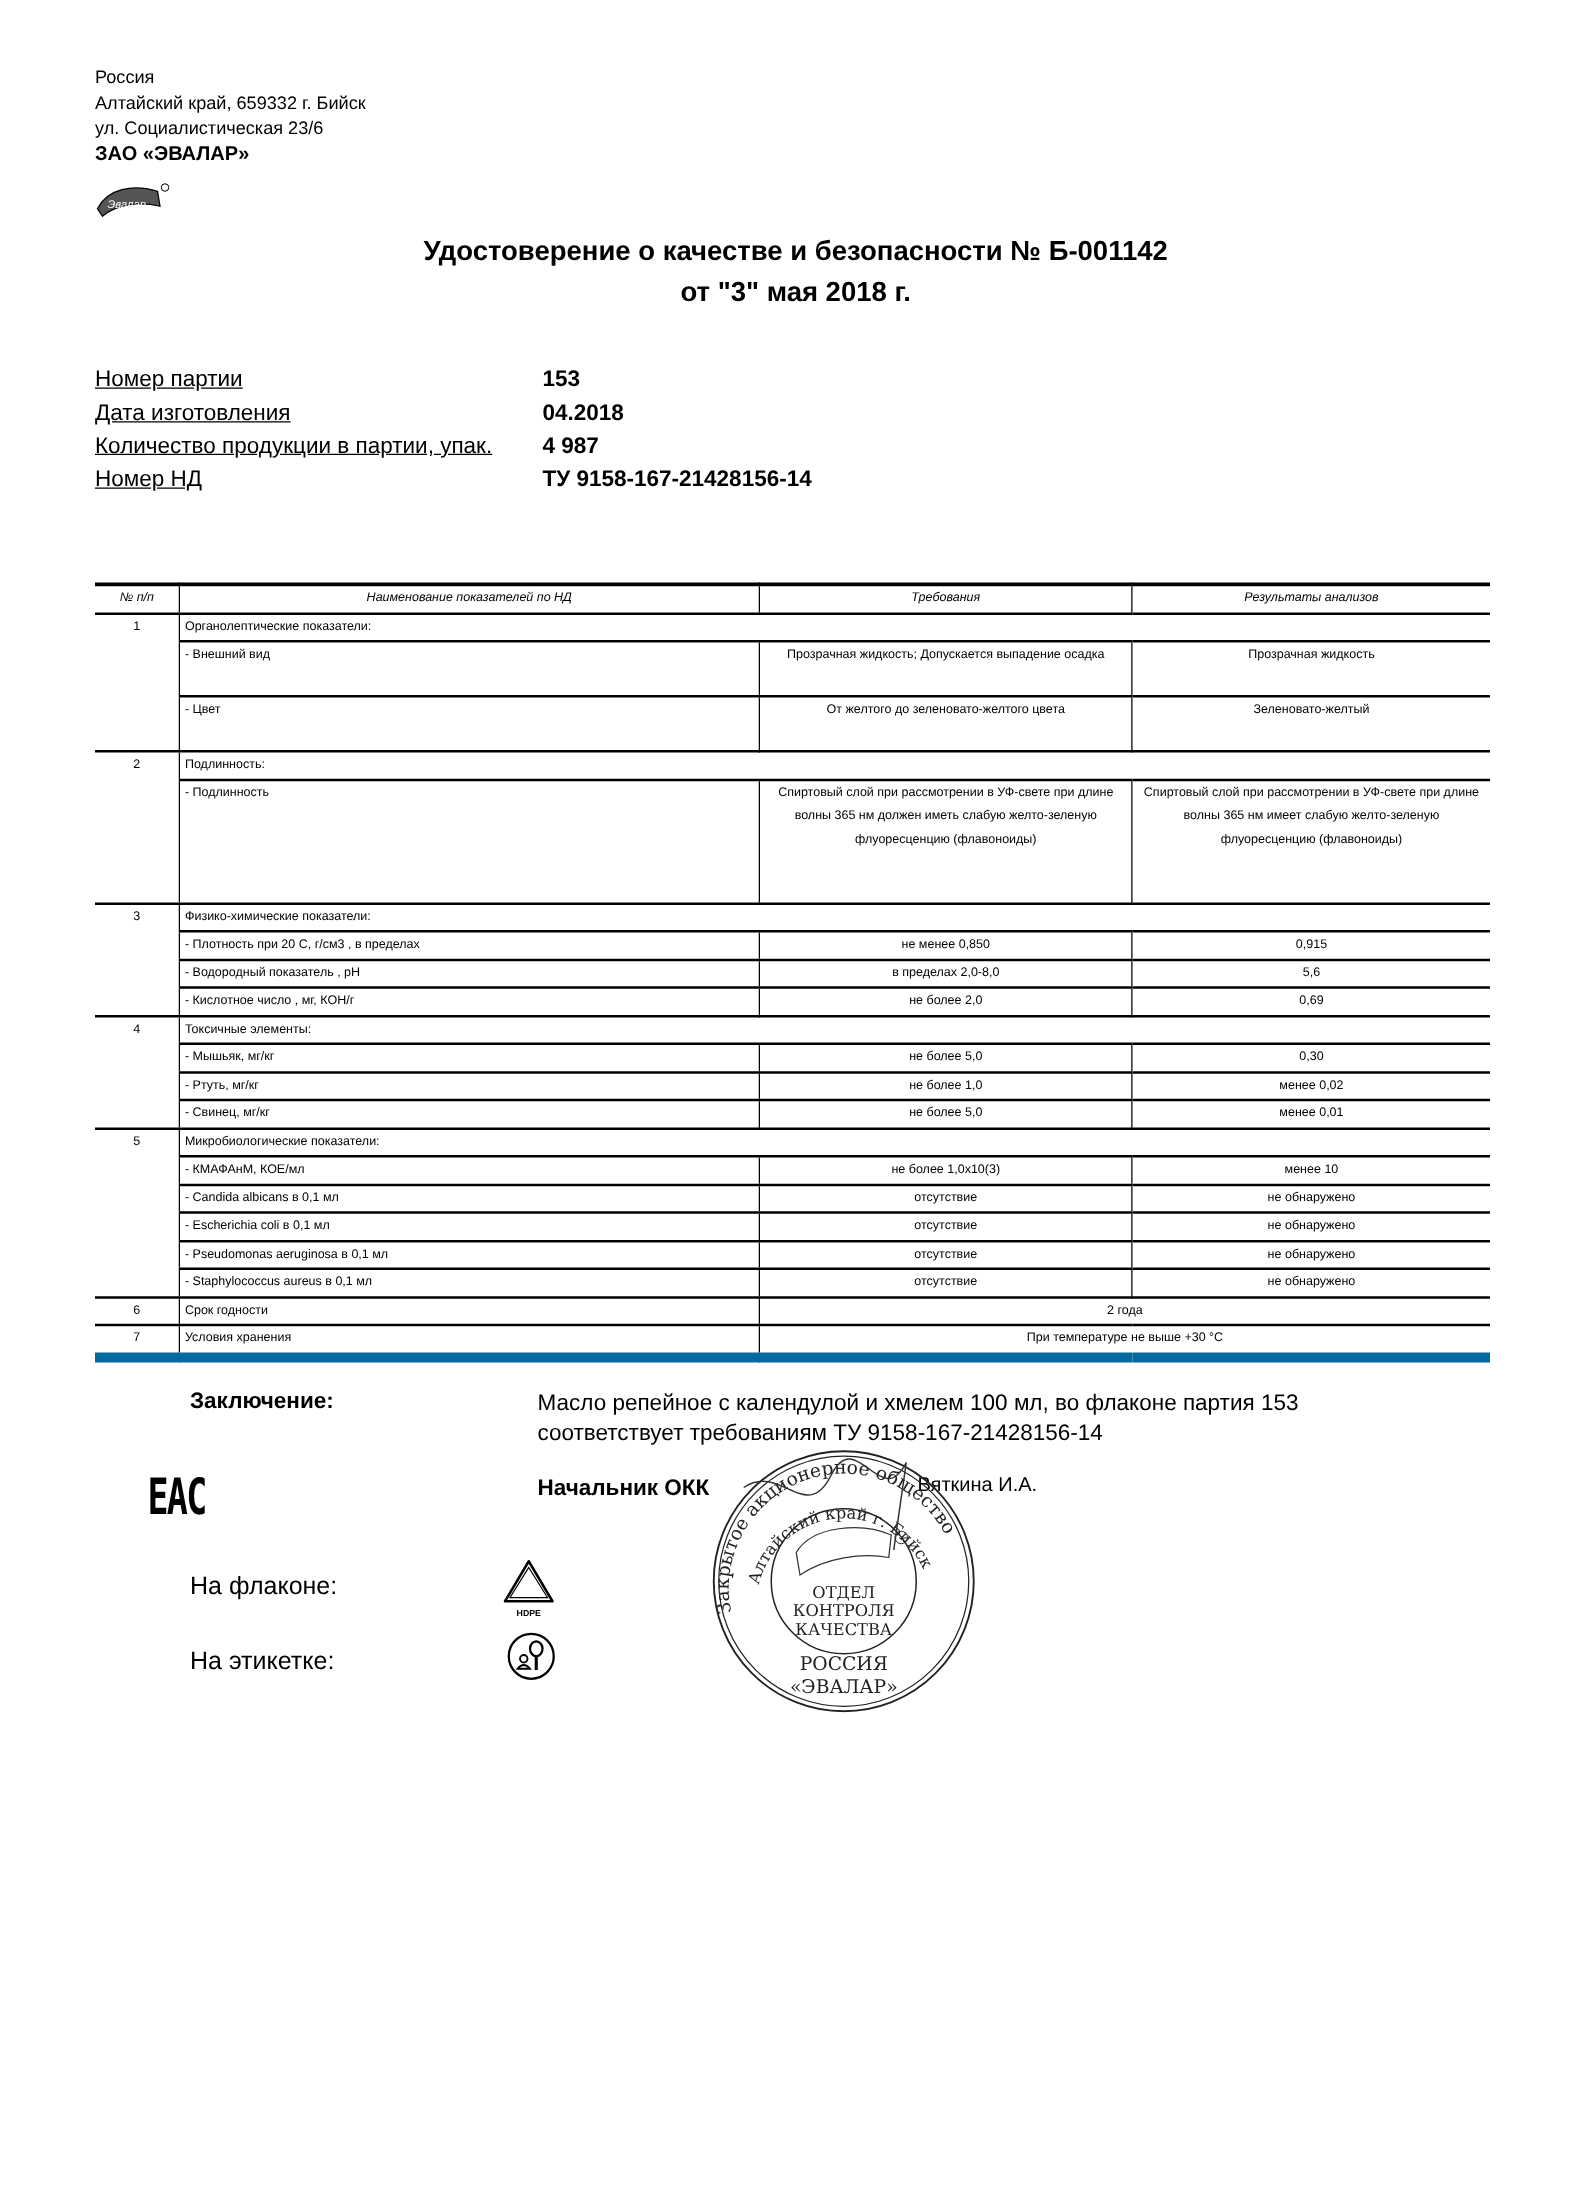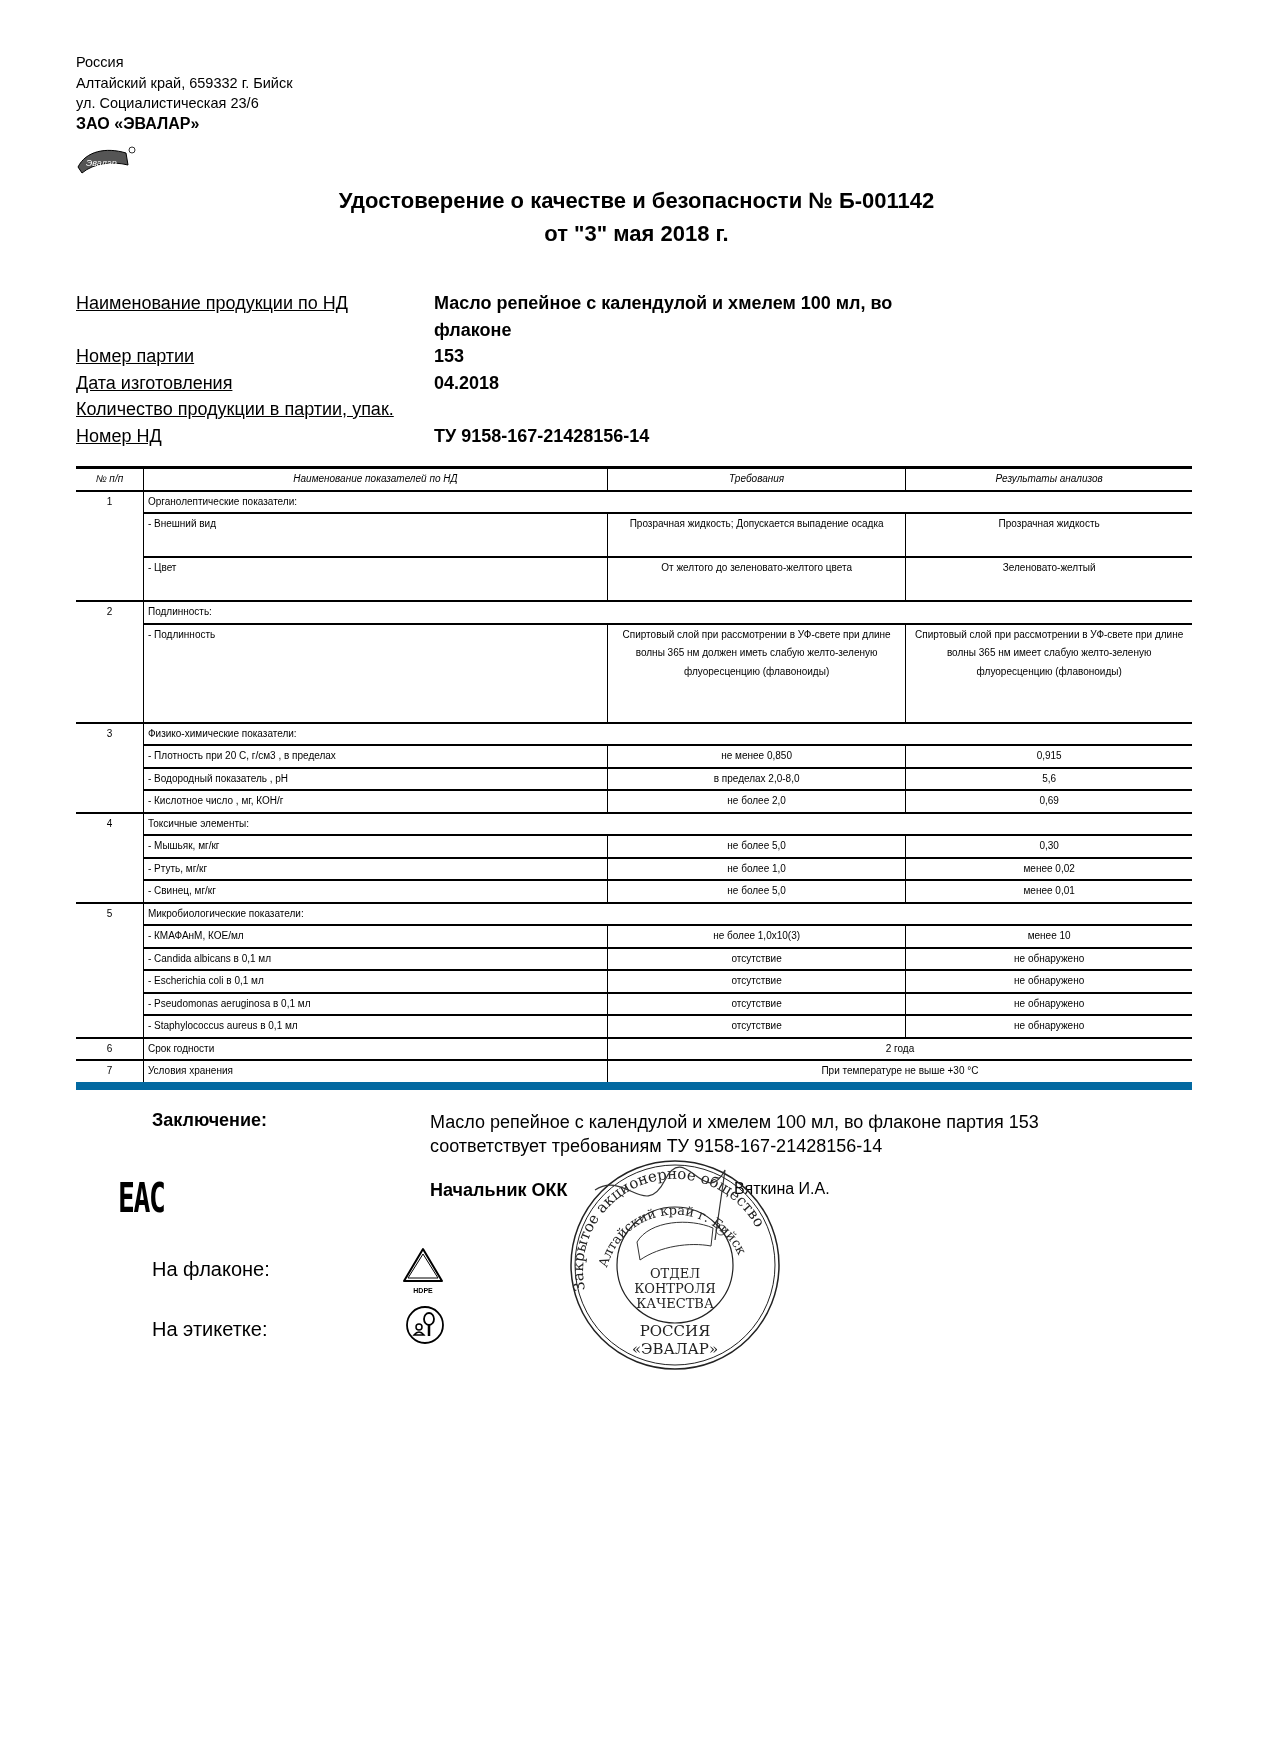--- a/index.html
+++ b/index.html
@@ -67,33 +67,30 @@
   </svg>
 </div>
 
 <div class="abs title">
   <div class="l1">Удостоверение о качестве и безопасности № Б-001142</div>
   <div>от "3" мая 2018 г.</div>
 </div>
 
 <div class="abs info">
   <div class="info-row">
-    <div class="info-label">Наименование продукции по НД</div>
-    <div class="info-value">Масло репейное с календулой и хмелем 100 мл, во флаконе</div>
-  </div>
-  <div class="info-row">
     <div class="info-label">Номер партии</div>
     <div class="info-value">153</div>
   </div>
   <div class="info-row">
     <div class="info-label">Дата изготовления</div>
     <div class="info-value">04.2018</div>
   </div>
   <div class="info-row">
     <div class="info-label">Количество продукции в партии, упак.</div>
+    <div class="info-value">4 987</div>
   </div>
   <div class="info-row">
     <div class="info-label">Номер НД</div>
     <div class="info-value">ТУ 9158-167-21428156-14</div>
   </div>
 </div>
 
 <table class="spec">
   <colgroup>
       <col class="c1">

